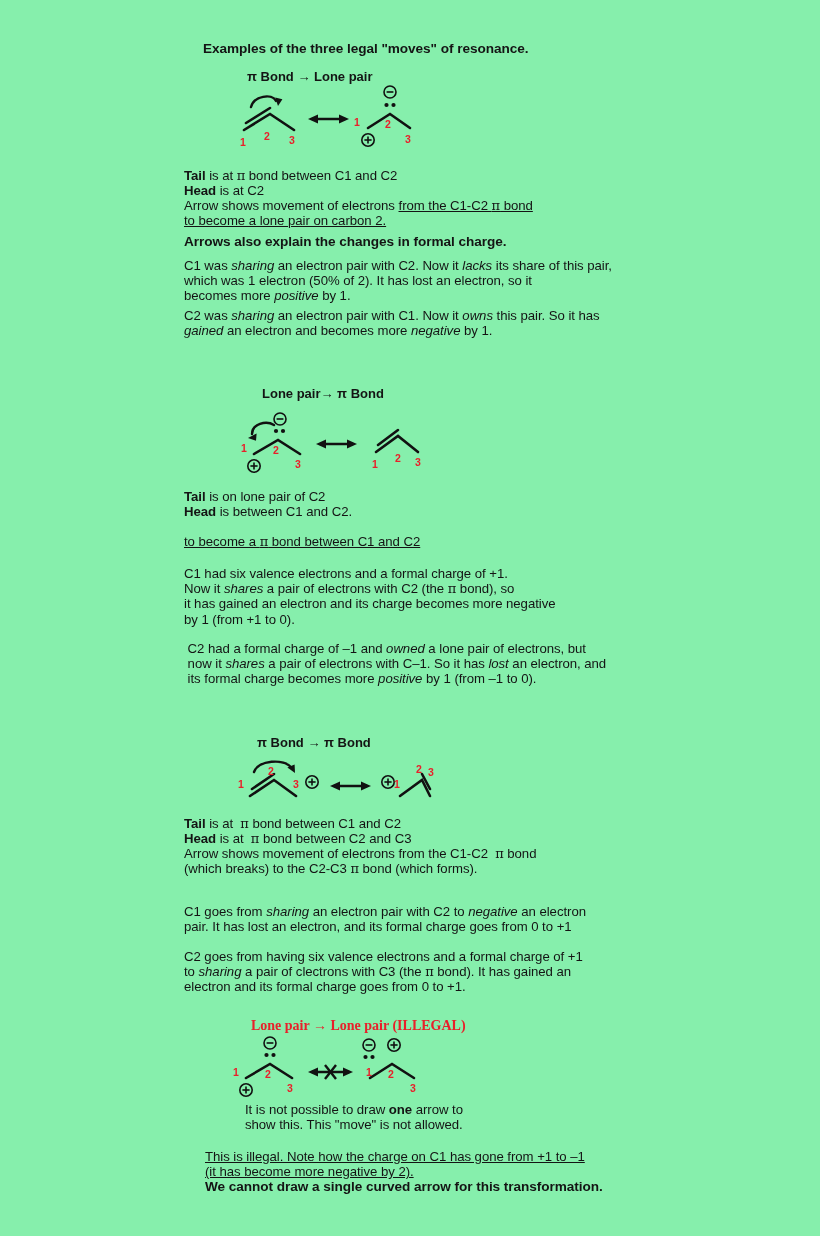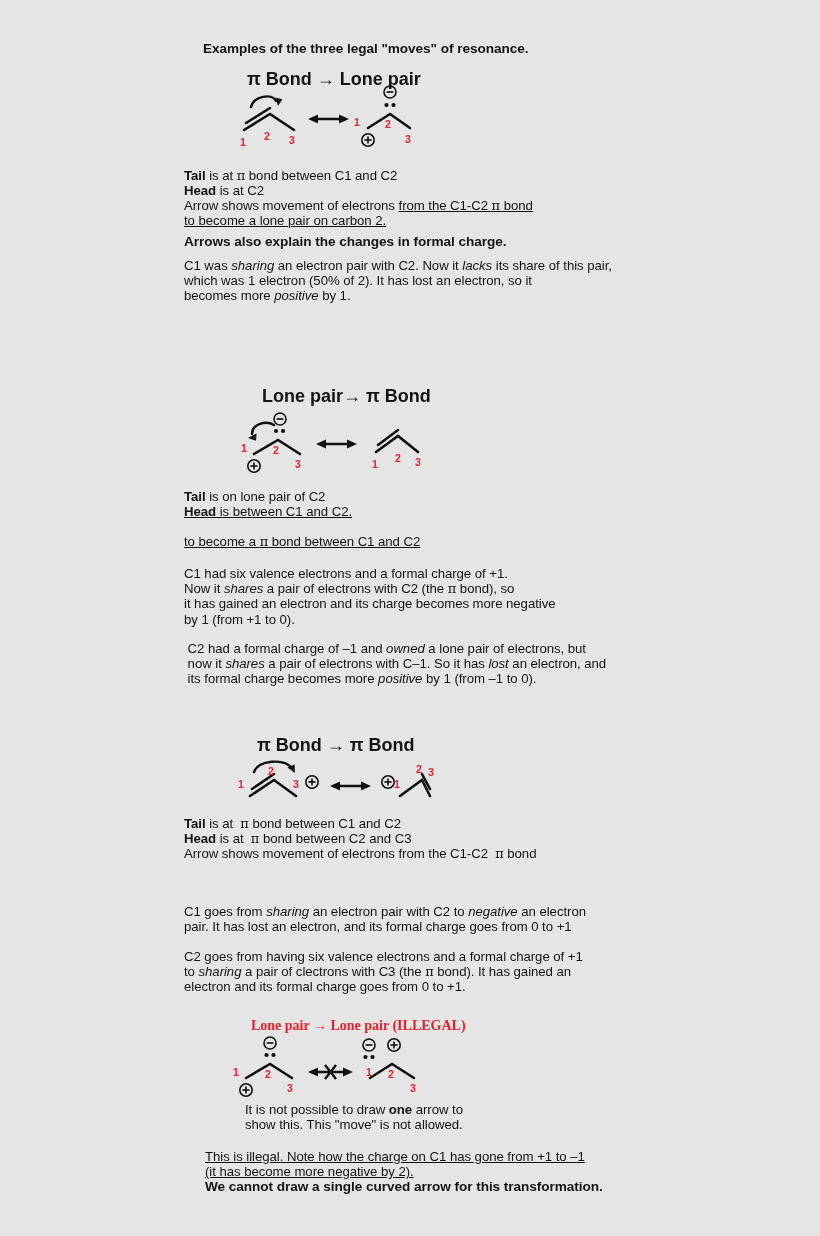--- a/index.html
+++ b/index.html
@@ -13,39 +13,39 @@
     position: relative;
     font-family: "Liberation Sans", sans-serif;
     color: #111111;
     overflow: hidden;
   }
   .page {
     position: absolute;
     left: 0; top: 0;
     width: 820px;
     height: 1236px;
-    background: #e5e5e5;
+    background: #86efac;
   }
   
   .block {
     position: absolute;
     font-size: 13.2px;
     line-height: 15.2px;
     color: #141414;
     white-space: pre;
     letter-spacing: -0.05px;
   }
   .title {
     font-weight: bold;
     font-size: 13.6px;
   }
   .heading {
     position: absolute;
     font-weight: bold;
-    font-size: 18px;
+    font-size: 13px;
     white-space: pre;
     color: #141414;
   }
   .heading.red { color: #e8202a; font-size: 14px; }
   b { font-weight: bold; }
   i { font-style: italic; }
   u { text-decoration: underline; text-decoration-thickness: 1px; }
   .pi { font-family: "DejaVu Serif", serif; font-style: normal; font-size: 13px; }
 
   
@@ -117,20 +117,22 @@
   <div class="block" style="left:184px; top:183px;"><b>Head</b> is at C2</div>
   <div class="block" style="left:184px; top:198px;">Arrow shows movement of electrons <u>from the C1-C2 <span class="pi">π</span> bond</u></div>
   <div class="block" style="left:184px; top:213px;"><u>to become a lone pair on carbon 2.</u></div>
 
   <div class="block title" style="left:184px; top:234px;">Arrows also explain the changes in formal charge.</div>
 
   <div class="block" style="left:184px; top:258px;">C1 was <i>sharing</i> an electron pair with C2. Now it <i>lacks</i> its share of this pair,
 which was 1 electron (50% of 2). It has lost an electron, so it
 becomes more <i>positive</i> by 1.</div>
 
+  <div class="block" style="left:184px; top:308px;">C2 was <i>sharing</i> an electron pair with C1. Now it <i>owns</i> this pair. So it has
+<i>gained</i> an electron and becomes more <i>negative</i> by 1.</div>
 
   <div class="heading" style="left:262px; top:386px;">Lone pair→ π Bond</div>
 
   <div class="diagram" style="left:240px; top:412px;">
     <svg width="180" height="62" viewBox="0 0 180 62">
 
       <g stroke="#111" fill="none">
         <path d="M14,42 L38,28 L60,42" stroke-width="2.6" stroke-linecap="round"></path>
       </g>
       <g>
@@ -165,21 +167,21 @@
         <path d="M136,40 L158,24 L178,40" stroke-width="2.6" stroke-linecap="round"></path>
         <path d="M138,33 L158,18" stroke-width="2.6" stroke-linecap="round"></path>
       </g>
       <text x="132" y="56" font-family="'Liberation Sans',sans-serif" font-size="10.5" font-weight="bold" fill="#e8202a">1</text>
       <text x="155" y="50" font-family="'Liberation Sans',sans-serif" font-size="10.5" font-weight="bold" fill="#e8202a">2</text>
       <text x="175" y="54" font-family="'Liberation Sans',sans-serif" font-size="10.5" font-weight="bold" fill="#e8202a">3</text>
     </svg>
   </div>
 
   <div class="block" style="left:184px; top:489px;"><b>Tail</b> is on lone pair of C2</div>
-  <div class="block" style="left:184px; top:504px;text-decoration:underline;"><b>Head</b> is between C1 and C2.</div>
+  <div class="block" style="left:184px; top:504px;"><b>Head</b> is between C1 and C2.</div>
   <div class="block" style="left:184px; top:534px;"><u>to become a <span class="pi">π</span> bond between C1 and C2</u></div>
 
   <div class="block" style="left:184px; top:566px;">C1 had six valence electrons and a formal charge of +1.
 Now it <i>shares</i> a pair of electrons with C2 (the <span class="pi">π</span> bond), so
 it has gained an electron and its charge becomes more negative
 by 1 (from +1 to 0).</div>
 
   <div class="block" style="left:184px; top:641px;"> C2 had a formal charge of –1 and <i>owned</i> a lone pair of electrons, but
  now it <i>shares</i> a pair of electrons with C–1. So it has <i>lost</i> an electron, and
  its formal charge becomes more <i>positive</i> by 1 (from –1 to 0).</div>
@@ -223,20 +225,21 @@
       </g>
       <text x="158" y="32" font-family="'Liberation Sans',sans-serif" font-size="10.5" font-weight="bold" fill="#e8202a">1</text>
       <text x="180" y="17" font-family="'Liberation Sans',sans-serif" font-size="10.5" font-weight="bold" fill="#e8202a">2</text>
       <text x="192" y="20" font-family="'Liberation Sans',sans-serif" font-size="10.5" font-weight="bold" fill="#e8202a">3</text>
     </svg>
   </div>
 
   <div class="block" style="left:184px; top:816px;"><b>Tail</b> is at  <span class="pi">π</span> bond between C1 and C2</div>
   <div class="block" style="left:184px; top:831px;"><b>Head</b> is at  <span class="pi">π</span> bond between C2 and C3</div>
   <div class="block" style="left:184px; top:846px;">Arrow shows movement of electrons from the C1-C2  <span class="pi">π</span> bond</div>
+  <div class="block" style="left:184px; top:861px;">(which breaks) to the C2-C3 <span class="pi">π</span> bond (which forms).</div>
 
   <div class="block" style="left:184px; top:904px;">C1 goes from <i>sharing</i> an electron pair with C2 to <i>negative</i> an electron
 pair. It has lost an electron, and its formal charge goes from 0 to +1</div>
 
   <div class="block" style="left:184px; top:949px;">C2 goes from having six valence electrons and a formal charge of +1
 to <i>sharing</i> a pair of clectrons with C3 (the <span class="pi">π</span> bond). It has gained an
 electron and its formal charge goes from 0 to +1.</div>
 
   <div class="heading red" style="left:251px; top:1018px;font-family:Liberation Serif, serif;">Lone pair → Lone pair (ILLEGAL)</div>
 

